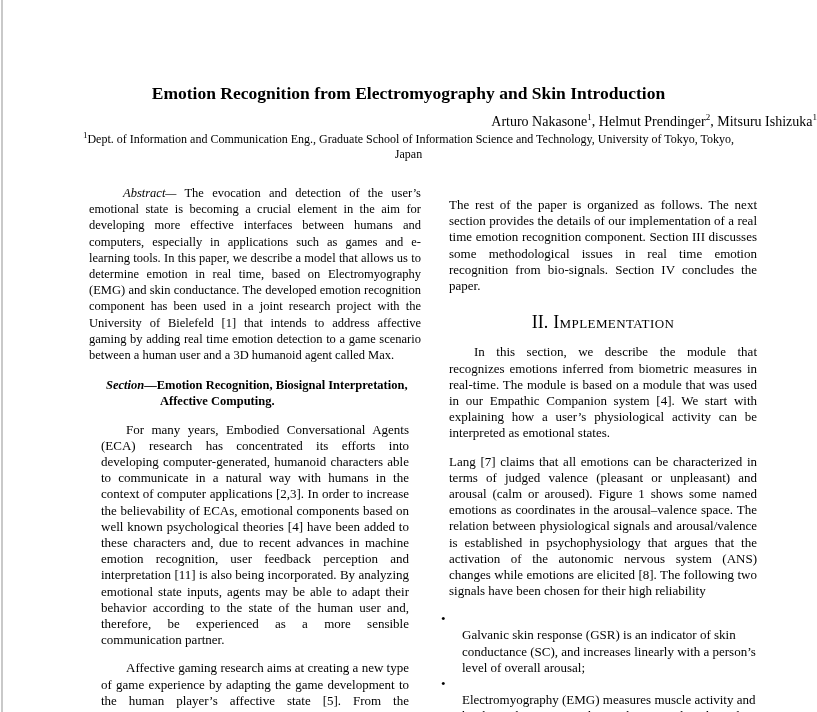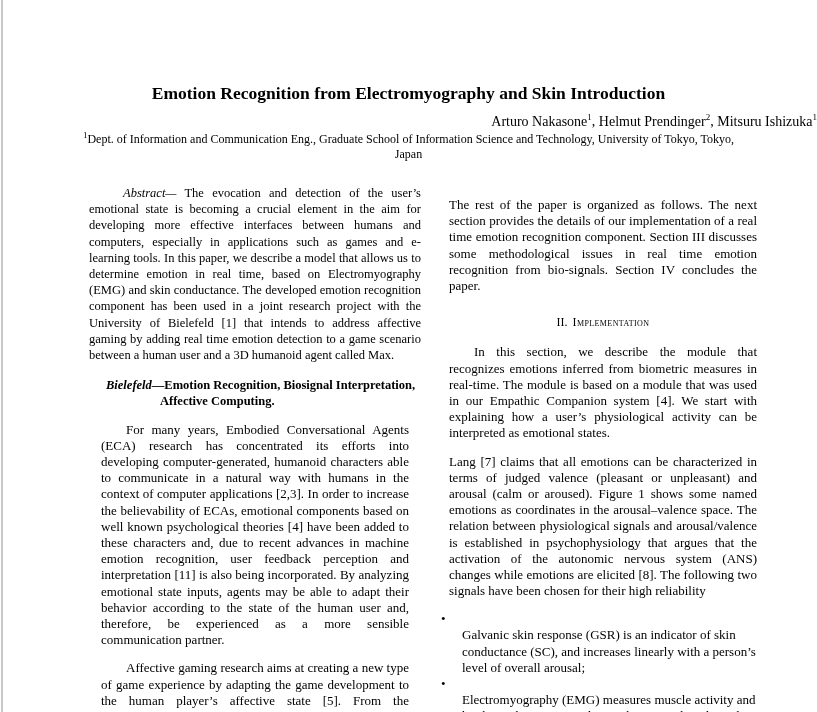--- a/index.html
+++ b/index.html
@@ -81,21 +81,21 @@
     margin: 14px 0 0 0;
     padding-left: 71px;
     text-indent: -54px;
     text-align: left;
   }
   .keywords-label {
     font-style: italic;
   }
   .sec-heading {
     text-align: center;
-    font-size: 12px;
+    font-size: 18px;
     margin: 20px 0 14px 0;
     text-indent: 0;
   }
   .sc {
     font-variant: small-caps;
     letter-spacing: 0.4px;
     margin-left: 5px;
   }
   .body-para {
     text-indent: 25px;
@@ -139,21 +139,21 @@
 
   <div class="affiliations">
     <div class="affil-1"><sup>1</sup><span>Dept. of Information and Communication Eng., Graduate School of Information Science and Technology, University of Tokyo, Tokyo, Japan</span></div>
   </div>
 
   <div class="columns">
 
     <div class="col">
       <p class="abstract-para"><span class="abstract-label">Abstract—</span><span> The evocation and detection of the user’s emotional state is becoming a crucial element in the aim for developing more effective interfaces between humans and computers, especially in applications such as games and e-learning tools. In this paper, we describe a model that allows us to determine emotion in real time, based on Electromyography (EMG) and skin conductance. The developed emotion recognition component has been used in a joint research project with the University of Bielefeld [1] that intends to address affective gaming by adding real time emotion detection to a game scenario between a human user and a 3D humanoid agent called Max.</span></p>
 
-      <p class="keywords-para"><span class="keywords-label">Bielefeld</span><span>—Emotion Recognition, Biosignal Interpretation, Affective Computing.</span></p>
+      <p class="keywords-para"><span class="keywords-label">Section</span><span>—Emotion Recognition, Biosignal Interpretation, Affective Computing.</span></p>
 
 
       <p class="body-para">For many years, Embodied Conversational Agents (ECA) research has concentrated its efforts into developing computer-generated, humanoid characters able to communicate in a natural way with humans in the context of computer applications [2,3]. In order to increase the believability of ECAs, emotional components based on well known psychological theories [4] have been added to these characters and, due to recent advances in machine emotion recognition, user feedback perception and interpretation [11] is also being incorporated. By analyzing emotional state inputs, agents may be able to adapt their behavior according to the state of the human user and, therefore, be experienced as a more sensible communication partner.</p>
       <p class="body-para">Affective gaming research aims at creating a new type of game experience by adapting the game development to the human player’s affective state [5]. From the perspective of emotion recognition technology, affective gaming is closely related to biofeedback systems, which use</p>
     </div>
 
     <div class="col">
       <p class="body-para" style="text-indent:0;">The rest of the paper is organized as follows. The next section provides the details of our implementation of a real time emotion recognition component. Section III discusses some methodological issues in real time emotion recognition from bio-signals. Section IV concludes the paper.</p>
 
       <div class="sec-heading"><span>II.</span><span class="sc">Implementation</span></div>

